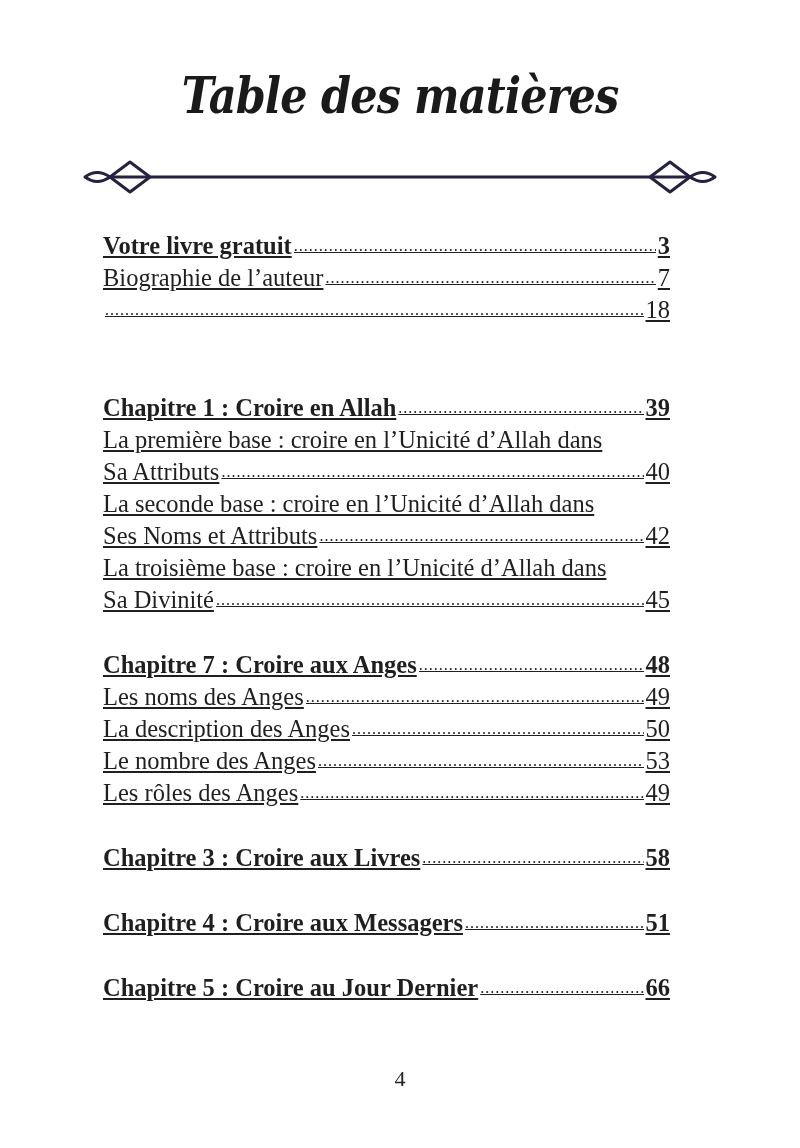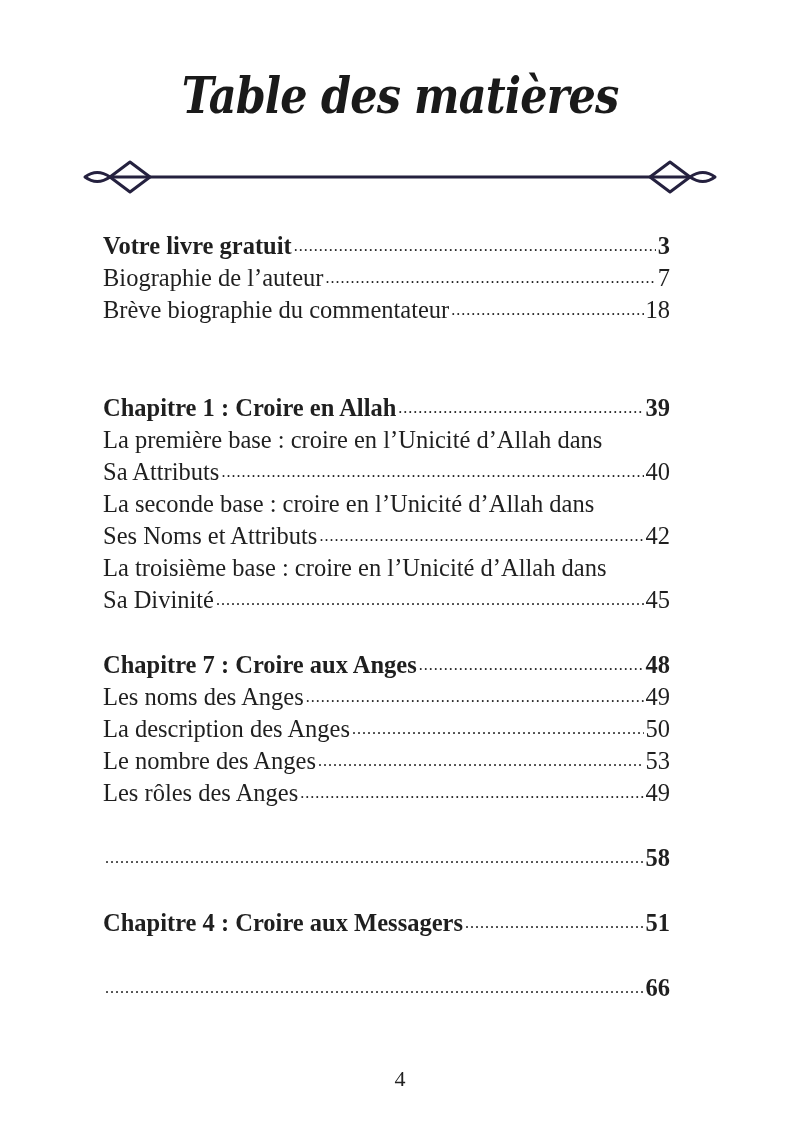--- a/index.html
+++ b/index.html
@@ -4,21 +4,21 @@
   <style>
     html, body { margin: 0; padding: 0; background: #ffffff; }
     body { width: 800px; height: 1148px; position: relative; overflow: hidden; color: #1f1f1f; font-family: "Liberation Serif", "DejaVu Serif", serif; }
     .title {
       position: absolute; left: 0; width: 800px; top: 66px; text-align: center;
       font-family: "DejaVu Serif", serif; font-size: 50px; font-weight: bold; letter-spacing: -1px;
       color: #1a1a1a; font-style: italic; transform: scaleX(0.86);
     }
     .ornament { position: absolute; left: 80px; top: 155px; width: 640px; height: 44px; }
     .toc { position: absolute; left: 103px; width: 567px; top: 230px; }
-    .row { display: flex; align-items: flex-start; font-size: 24.5px; line-height: 32px; height: 32px; white-space: nowrap; }
+    .row { display: flex; align-items: flex-start; font-size: 24.5px; line-height: 32px; height: 32px; white-space: nowrap; text-decoration: underline; }
     .row.bold { font-weight: bold; }
     .row .label { flex: 0 0 auto; }
     .row .dots { flex: 1 1 auto; overflow: hidden; margin: 0 2px; font-weight: normal; letter-spacing: 1px; color: #222; font-size: 16px; }
     .row .dots::before { content: "........................................................................................................................................................................................................"; }
     .row .page { flex: 0 0 auto; font-weight: normal; }
     .row.bold .page { font-weight: bold; }
     .row.plain { display: block; }
     .gap { height: 33px; }
     .pagenum { position: absolute; left: 0; width: 800px; top: 1066px; text-align: center; font-size: 22px; color: #222; }
   </style>
@@ -42,21 +42,20 @@
       <span class="label">Votre livre gratuit</span>
       <span class="dots"></span>
       <span class="page">3</span>
     </div>
     <div class="row">
       <span class="label">Biographie de l’auteur</span>
       <span class="dots"></span>
       <span class="page">7</span>
     </div>
     <div class="row">
-      <span class="label">Brève biographie du commentateur</span>
       <span class="dots"></span>
       <span class="page">18</span>
     </div>
     <div class="gap"></div>
     <div class="gap"></div>
     <div class="row bold">
       <span class="label">Chapitre 1 : Croire en Allah</span>
       <span class="dots"></span>
       <span class="page">39</span>
     </div>
@@ -99,29 +98,31 @@
       <span class="dots"></span>
       <span class="page">53</span>
     </div>
     <div class="row">
       <span class="label">Les rôles des Anges</span>
       <span class="dots"></span>
       <span class="page">49</span>
     </div>
     <div class="gap"></div>
     <div class="row bold">
+      <span class="label">Chapitre 3 : Croire aux Livres</span>
       <span class="dots"></span>
       <span class="page">58</span>
     </div>
     <div class="gap"></div>
     <div class="row bold">
       <span class="label">Chapitre 4 : Croire aux Messagers</span>
       <span class="dots"></span>
       <span class="page">51</span>
     </div>
     <div class="gap"></div>
     <div class="row bold">
+      <span class="label">Chapitre 5 : Croire au Jour Dernier</span>
       <span class="dots"></span>
       <span class="page">66</span>
     </div>
   </div>
 
 <div class="pagenum">4</div>
 
 </body></html>

